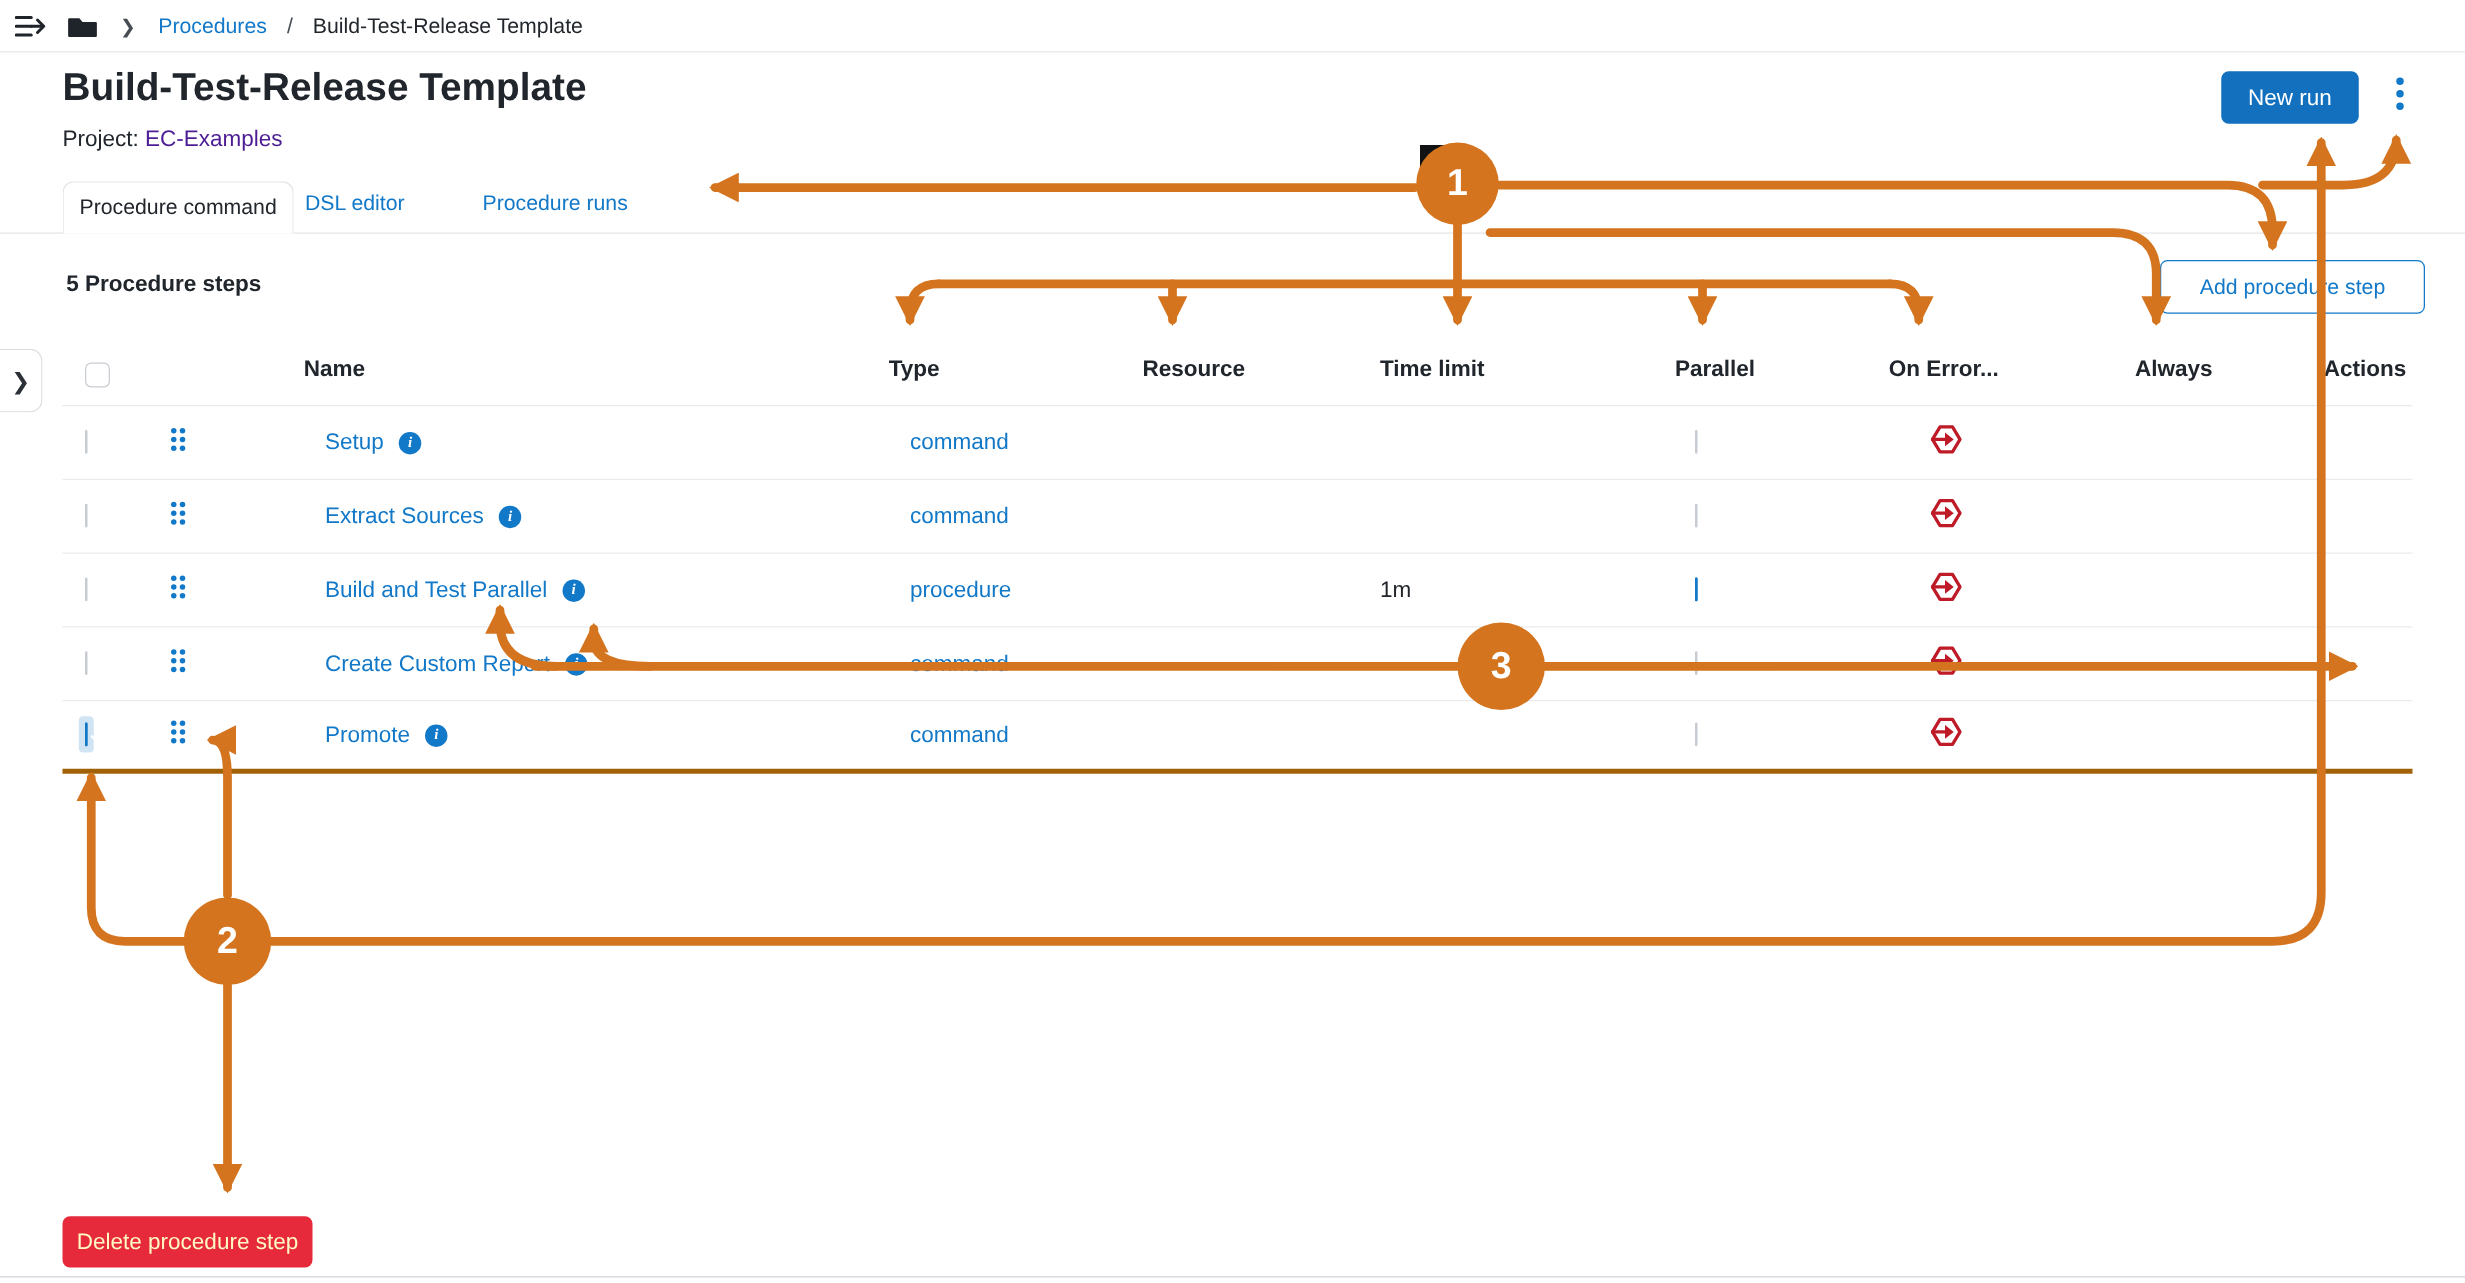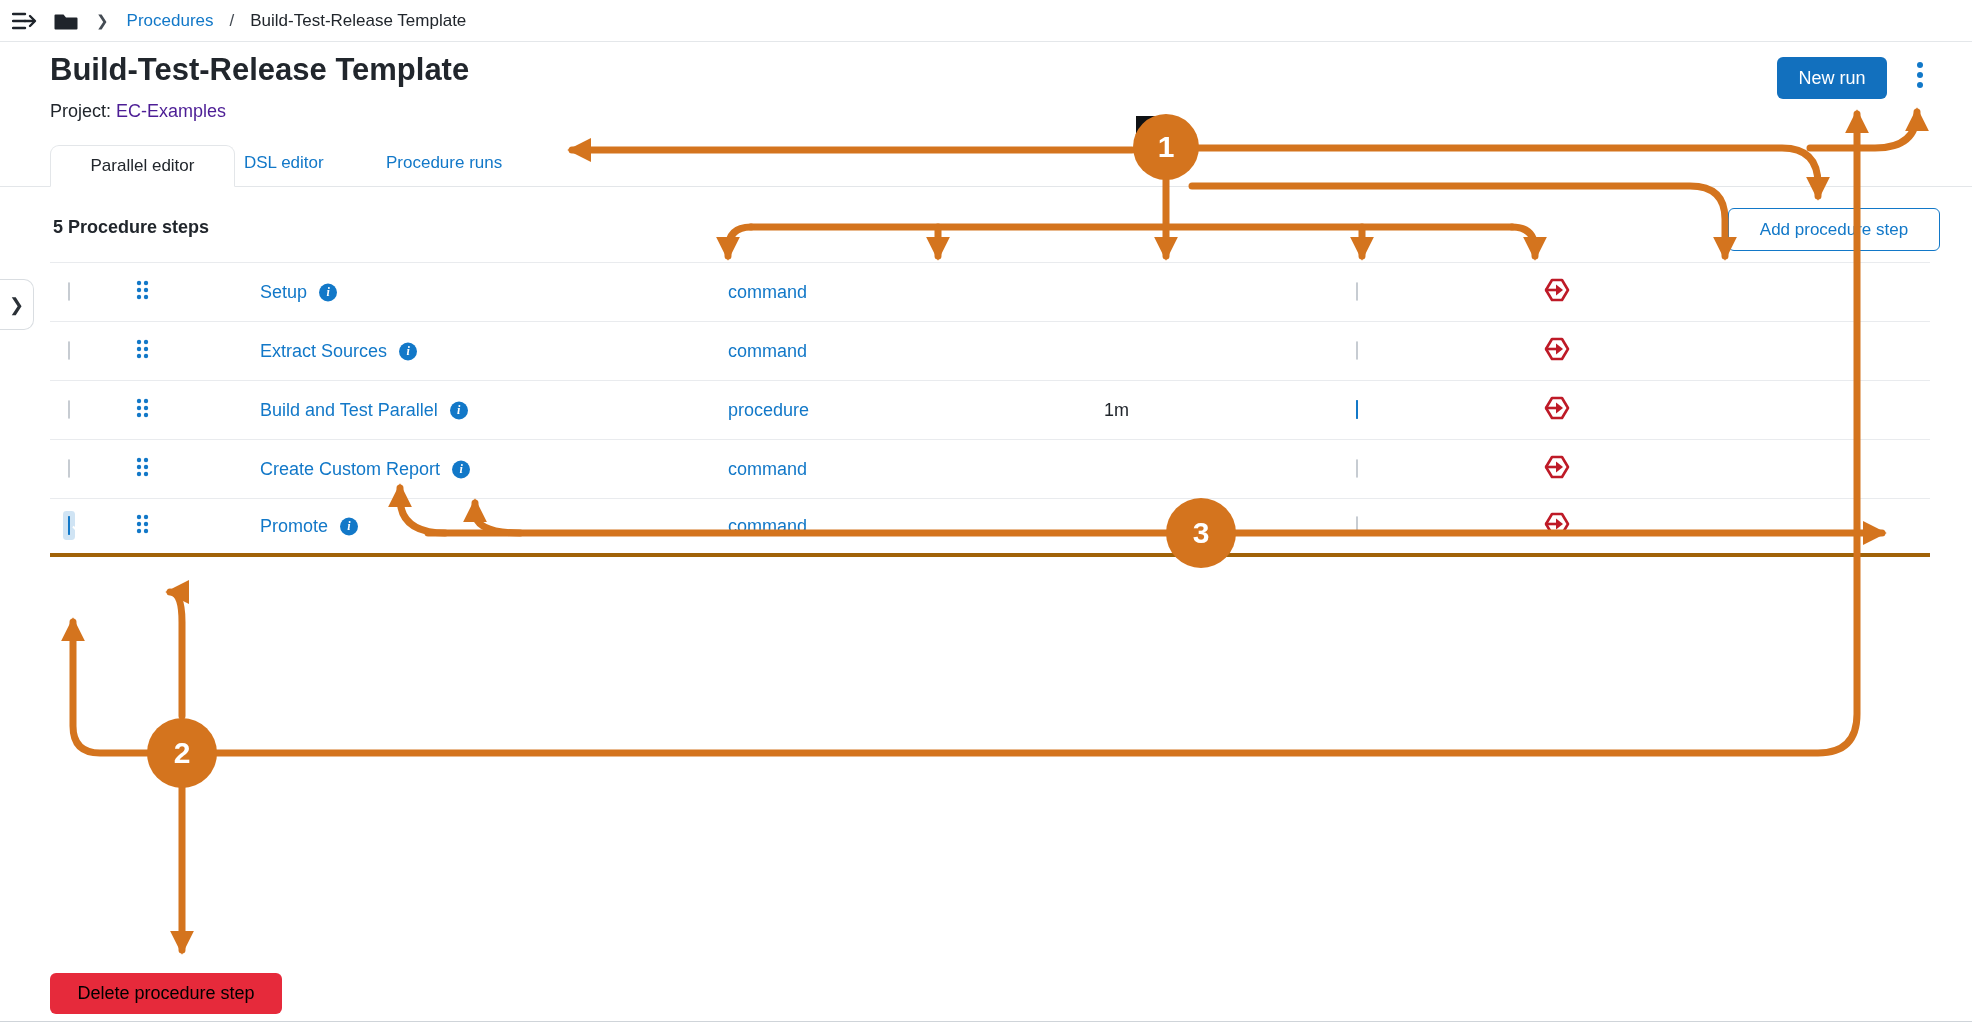--- a/index.html
+++ b/index.html
@@ -74,22 +74,22 @@
   .cb.halo { box-shadow:0 0 0 5px rgba(18,120,200,.20); }
 
   .lnk { color:#1278C8; font-size:18px; text-decoration:none; cursor:pointer;margin-left:17px; }
   .info-badge { display:inline-flex; width:18px; height:18px; border-radius:50%; background:#1278C8;
         color:#fff; align-items:center; justify-content:center; margin-left:12px; cursor:pointer;
         font:italic 700 12px "Liberation Serif", serif; }
   .row .kebab { position:static; box-shadow:0 8px 0 #1278C8, 0 16px 0 #1278C8; width:5px; height:5px; }
   .kebab-wrap { display:block; height:21px; cursor:pointer; }
 
   
-  .btn-delete { position:absolute; left:50px; top:973px; width:232px; height:41px; background:#E62A3B;
-                color:#000000; border:none; border-radius:6px; font-size:18px; cursor:pointer;
+  .btn-delete { position:absolute; left:50px; top:973px; width:200px; height:41px; background:#E62A3B;
+                color:#fef9c3; border:none; border-radius:6px; font-size:18px; cursor:pointer;
                 font-family:"Liberation Sans",sans-serif; z-index:2; }
   .bottom-line { position:absolute; left:0; top:1021px; width:100%; height:1px; background:#cfd4d9; }
 
   
   .anno-svg { position:absolute; left:0; top:0; z-index:5; pointer-events:none; }
   .anno-circle { position:absolute; border-radius:50%; background:#D4741E; color:#fff; z-index:6;
                  display:flex; align-items:center; justify-content:center; font-size:30px; font-weight:700;
                  pointer-events:none; }
   .anno-1 { left:1133px; top:114px; width:66px; height:66px; }
   .anno-2 { left:147px;  top:718px; width:70px; height:70px; }
@@ -124,32 +124,43 @@
 
   <h1 class="page-title">Build-Test-Release Template</h1>
   <div class="project-line">
     <span>Project:</span>
     <a>EC-Examples</a>
   </div>
   <button class="btn-newrun">New run</button>
   <span class="kebab kebab-top"></span>
 
   <div class="tabline"></div>
-  <div class="tab-active">Parallel editor</div>
+  <div class="tab-active">Procedure command</div>
   <a class="tab-link tab-dsl">DSL editor</a>
   <a class="tab-link tab-runs">Procedure runs</a>
 
   <div class="steps-label">5 Procedure steps</div>
   <button class="btn-outline btn-add">Add procedure step</button>
 
   <div class="panel-toggle">
     <span>❯</span>
   </div>
 
   <div class="steps-table">
+    <div class="thead">
+      <span class="cb"></span>
+      <span class="th th-name">Name</span>
+      <span class="th th-type">Type</span>
+      <span class="th th-res">Resource</span>
+      <span class="th th-time">Time limit</span>
+      <span class="th th-par">Parallel</span>
+      <span class="th th-err">On Error...</span>
+      <span class="th th-alw">Always</span>
+      <span class="th th-act">Actions</span>
+    </div>
 
     <div class="row">
       <span class="cell c-check"><span class="cb"></span></span>
       <span class="cell c-handle">
         <svg width="13" height="20" viewBox="0 0 13 20">
             <g fill="#1278C8">
               <circle cx="3" cy="3" r="2.2"></circle>
               <circle cx="10" cy="3" r="2.2"></circle>
               <circle cx="3" cy="10" r="2.2"></circle>
               <circle cx="10" cy="10" r="2.2"></circle>

